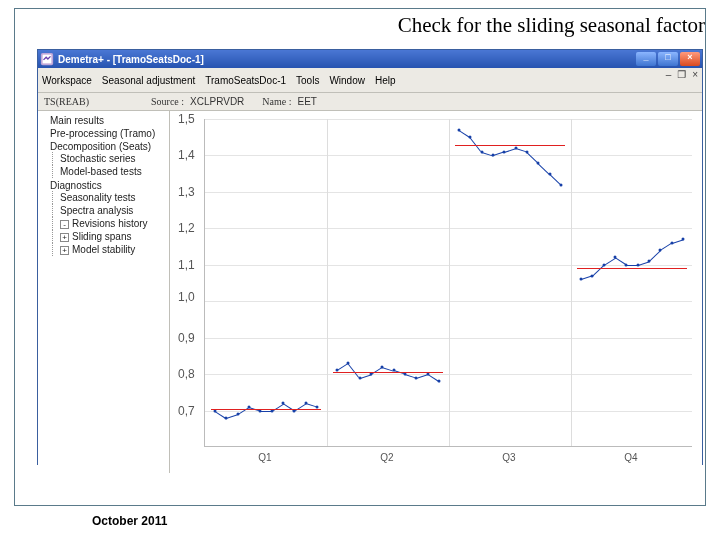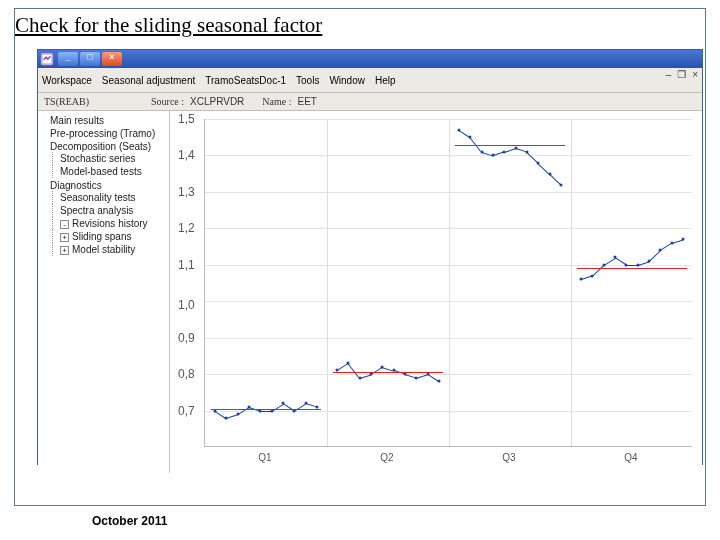--- a/index.html
+++ b/index.html
@@ -11,25 +11,24 @@
     position: relative;
   }
   .slide-frame {
     position: absolute;
     left: 14px; top: 8px;
     width: 692px; height: 498px;
     border: 1px solid #5a7a8a;
     background: #fff;
   }
   .title {
-    text-align: left;
+    text-align: right;
     font-size: 21px;
     padding: 4px 0 8px;
     color: #000;
-    text-decoration: underline;
   }
   .question {
     position: absolute;
     left: 10px; bottom: 6px;
     font-size: 20px;
     color: #000;
   }
   .date-foot {
     position: absolute;
     left: 92px; top: 514px;
@@ -185,20 +184,21 @@
 
   <div class="appwin">
     <div class="title-bar">
       <span class="app-icon">
         <svg viewBox="0 0 16 16" width="14" height="14">
             <rect x="1" y="1" width="14" height="14" rx="2" fill="#bfa6d8"></rect>
             <rect x="3" y="3" width="10" height="10" fill="#fff"></rect>
             <path d="M4 9 L7 6 L9 8 L12 5" stroke="#6a3fb0" stroke-width="1.5" fill="none"></path>
           </svg>
       </span>
+      <span class="win-title">Demetra+ - [TramoSeatsDoc-1]</span>
       <div class="win-btns">
         <div class="win-btn">_</div>
         <div class="win-btn">□</div>
         <div class="win-btn-x">×</div>
       </div>
     </div>
 
     <div class="mdi-bar">
       <span>Workspace</span>
       <span>Seasonal adjustment</span>
@@ -339,21 +339,21 @@
             <div class="pt" style="left: 455.467px; top: 131.2px;"></div>
             <div class="seg" style="left: 455.467px; top: 131.2px; width: 13.5198px; transform: rotate(-32.6243deg);"></div>
             <div class="pt" style="left: 466.853px; top: 123.911px;"></div>
             <div class="seg" style="left: 466.853px; top: 123.911px; width: 11.9557px; transform: rotate(-17.7479deg);"></div>
             <div class="pt" style="left: 478.24px; top: 120.267px;"></div>
             <div class="mean" style="left: 371.76px; width: 110.48px; top: 149.422px;"></div>
           </div>
       <div class="ytick" style="top: 299.556px; left: 8px; position: absolute;">0,7</div>
           <div class="ytick" style="top: 263.111px; left: 8px; position: absolute;">0,8</div>
           <div class="ytick" style="top: 226.667px; left: 8px; position: absolute;">0,9</div>
-          <div class="ytick" style="top: 194px; left: 8px; position: absolute;">1,0</div>
+          <div class="ytick" style="top: 186px; left: 8px; position: absolute;">1,0</div>
           <div class="ytick" style="top: 153.778px; left: 8px; position: absolute;">1,1</div>
           <div class="ytick" style="top: 117.333px; left: 8px; position: absolute;">1,2</div>
           <div class="ytick" style="top: 80.8889px; left: 8px; position: absolute;">1,3</div>
           <div class="ytick" style="top: 44.4444px; left: 8px; position: absolute;">1,4</div>
           <div class="ytick" style="top: 8px; left: 8px; position: absolute;">1,5</div>
           <div class="xtick" style="left: 95px;">Q1</div>
           <div class="xtick" style="left: 217px;">Q2</div>
           <div class="xtick" style="left: 339px;">Q3</div>
           <div class="xtick" style="left: 461px;">Q4</div>
         </div>

